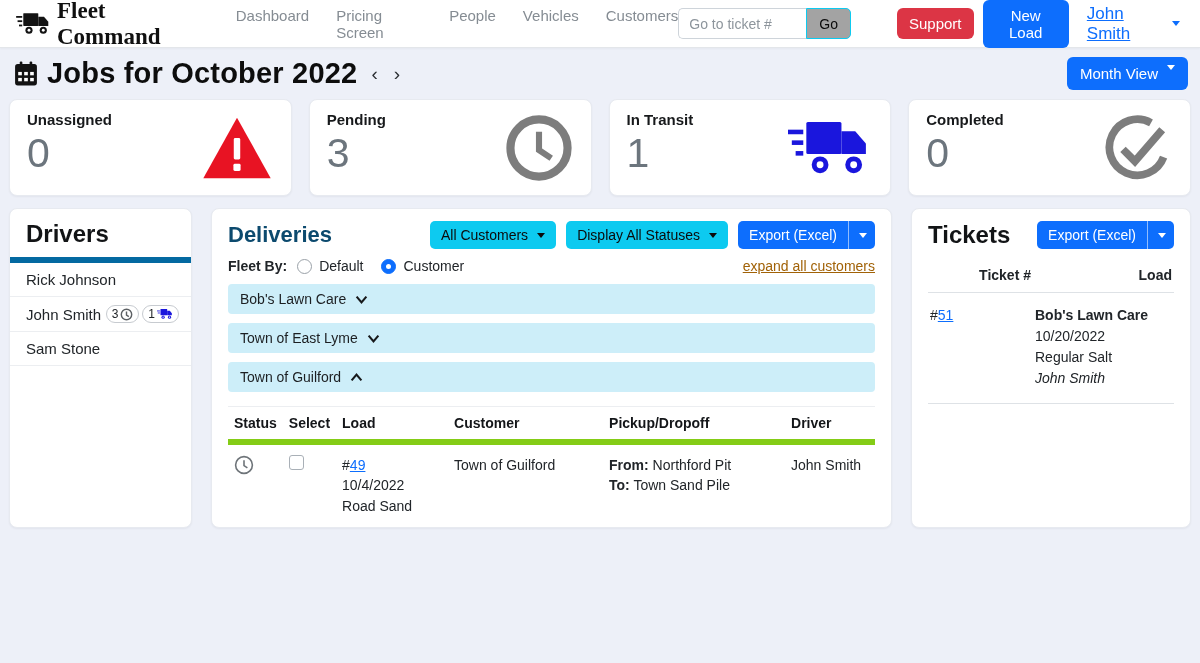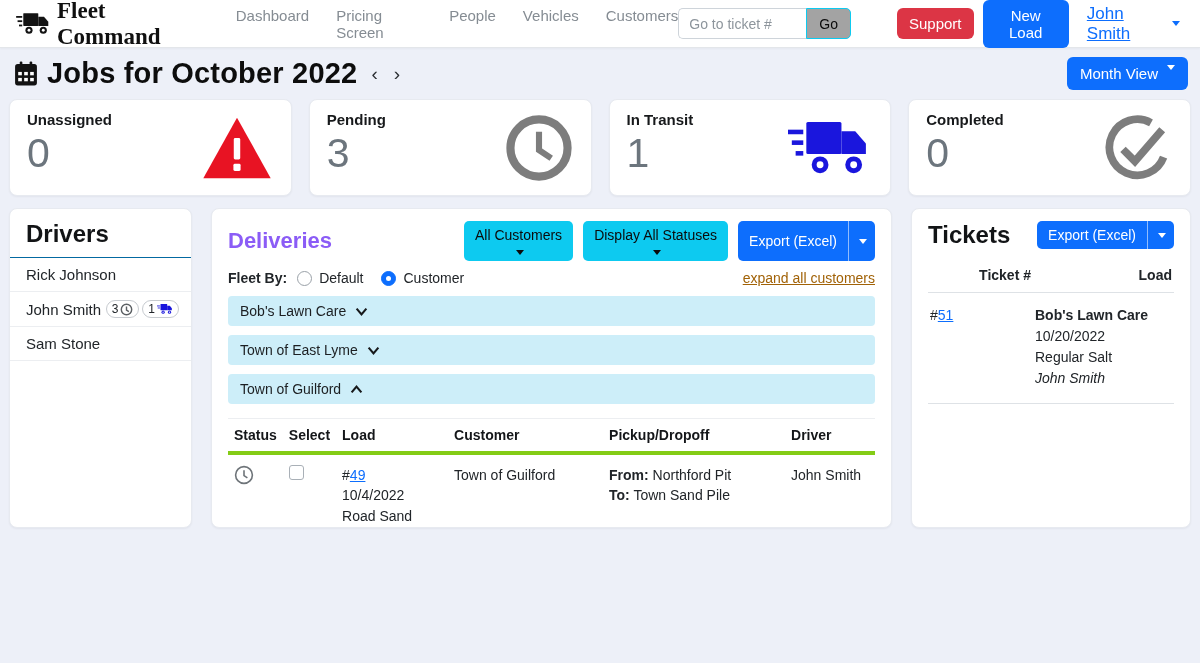--- a/index.html
+++ b/index.html
@@ -56,55 +56,55 @@
   .card-count { font-size:41px; color:#6c757d; margin-top:3px; line-height:1.1; }
   .card-icon { align-self:center; display:flex; }
 
   
   .main { display:grid; grid-template-columns:183px 681px 1fr; gap:19px; margin:0 9px; height:320px; }
   .panel { background:#fff; border:1px solid #e7eaf0; border-radius:8px;
     box-shadow:0 1px 2px rgba(16,24,40,.05); overflow:hidden; }
 
   
   .drivers-title { font-size:24px; font-weight:700; padding:11px 16px 9px; color:#121416;
-    border-bottom:1px solid #0369a1; }
+    border-bottom:6px solid #0369a1; }
   .driver-item { display:flex; align-items:center; padding:8px 12px 8px 16px; font-size:15px;
     border-bottom:1px solid #eceef1; color:#212529; cursor:pointer; min-height:31px; }
   .driver-badges { margin-left:auto; display:flex; gap:3px; }
   .badge-pill { display:inline-flex; align-items:center; gap:2px; border:1px solid #c7cbd0;
     border-radius:11px; padding:1px 5px; font-size:12px; background:#fff; }
 
   
   .deliveries { padding:12px 16px 0; display:flex; flex-direction:column; }
   .del-header { display:flex; align-items:center; }
-  .del-title { font-size:22px; font-weight:700; color:#8b5cf6; }
+  .del-title { font-size:22px; font-weight:700; color:#0c4a6e; }
   .del-actions { margin-left:auto; display:flex; gap:10px; }
   .btn-info { background:#0dcaf0; color:#0b0b0b; border:none; border-radius:5px;
     padding:6px 11px; font-size:14px; cursor:pointer; display:inline-flex; align-items:center;
-    gap:7px; font-family:"Liberation Sans", sans-serif; font-weight:500;flex-direction:column; }
+    gap:7px; font-family:"Liberation Sans", sans-serif; font-weight:500; }
   .split-btn { display:inline-flex; }
   .split-main { background:#0d6efd; color:#fff; border:none; border-radius:5px 0 0 5px;
     padding:6px 11px; font-size:14px; cursor:pointer; font-family:"Liberation Sans", sans-serif; }
   .split-caret { background:#0d6efd; color:#fff; border:none; border-left:1px solid rgba(255,255,255,.55);
     border-radius:0 5px 5px 0; padding:0 8px; cursor:pointer; display:inline-flex; align-items:center; }
   .sort-row { display:flex; align-items:center; margin:9px 0 10px; font-size:14px; }
   .sort-label { font-weight:700; margin-right:10px; }
   .radio-opt { display:inline-flex; align-items:center; gap:7px; margin-right:18px; cursor:pointer;justify-content:center; }
   .radio { width:15px; height:15px; border-radius:50%; border:1px solid #9aa1a8; background:#fff;
     position:relative; display:inline-block; }
   .radio.checked { border-color:#0d6efd; background:#0d6efd; }
   .radio.checked::after { content:""; position:absolute; left:4px; top:4px; width:5px; height:5px;
     border-radius:50%; background:#fff; }
   .expand-link { margin-left:auto; color:#a16207; text-decoration:underline; font-size:14px; cursor:pointer; }
   .group-bar { background:#cdeef9; border-radius:4px; padding:7px 12px; min-height:30px;
     font-size:14px; color:#1c1f22; margin-bottom:9px; display:flex; align-items:center; gap:9px;
     cursor:pointer; font-weight:500; }
   .del-table { width:100%; border-collapse:collapse; font-size:14px; margin-top:5px; }
   .del-table th { text-align:left; font-weight:700; color:#141619; padding:8px 6px;
-    border-top:1px solid #eceef1; border-bottom:4px solid #84cc16; }
+    border-top:1px solid #eceef1; border-bottom:6px solid #84cc16; }
   .del-table td { padding:10px 6px 12px; vertical-align:top; border-bottom:1px solid #dee2e6;
     line-height:1.45; }
   .del-table .spacer td { padding:0; height:18px; border-bottom:1px solid #eceef1; }
   .col-status{width:50px;} .col-select{width:52px;} .col-load{width:112px;}
   .col-customer{width:155px;} .col-pd{width:182px;}
   .checkbox { width:15px; height:15px; border:1px solid #a9b0b7; border-radius:3px; background:#fff;
     display:inline-block; cursor:pointer; }
   a.num-link { color:#0d6efd; text-decoration:underline; cursor:pointer; }
 
   

